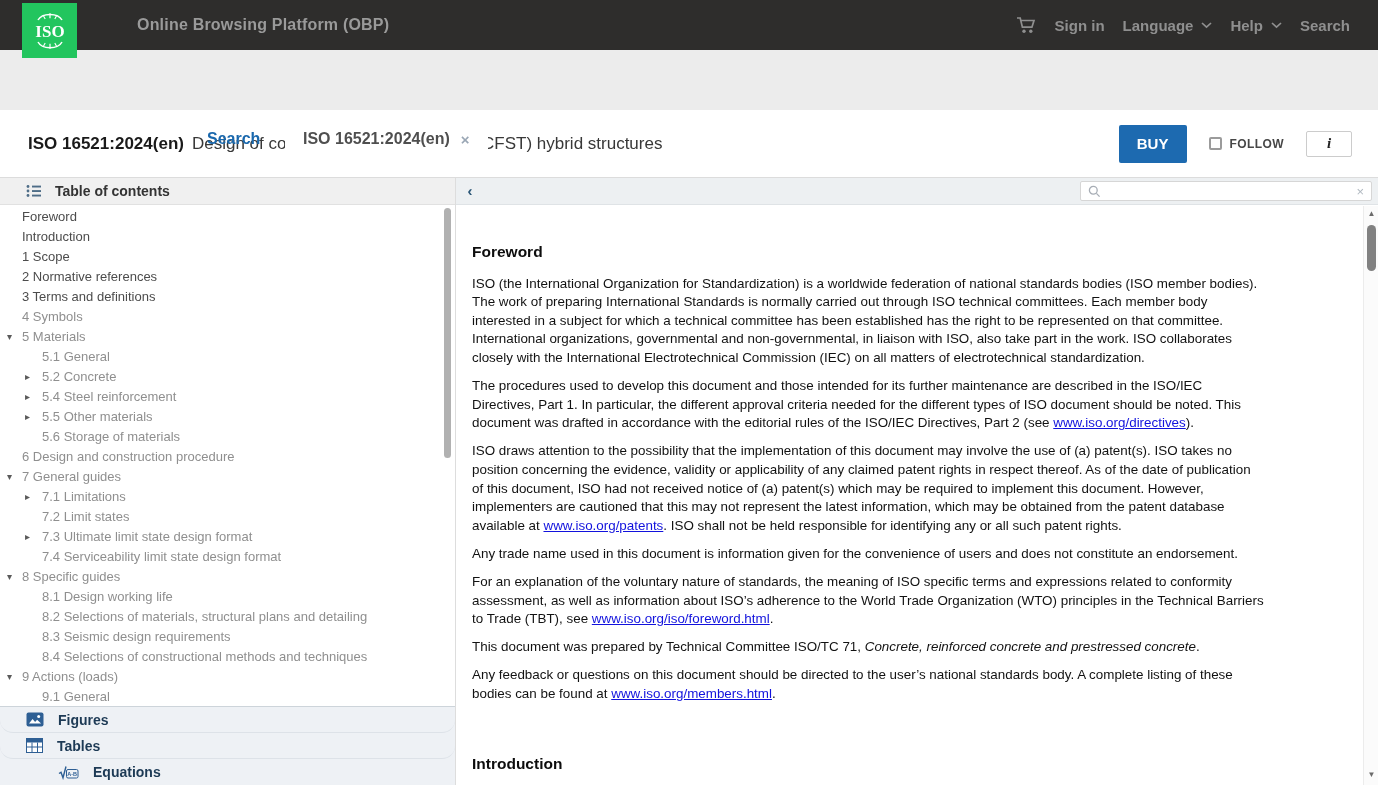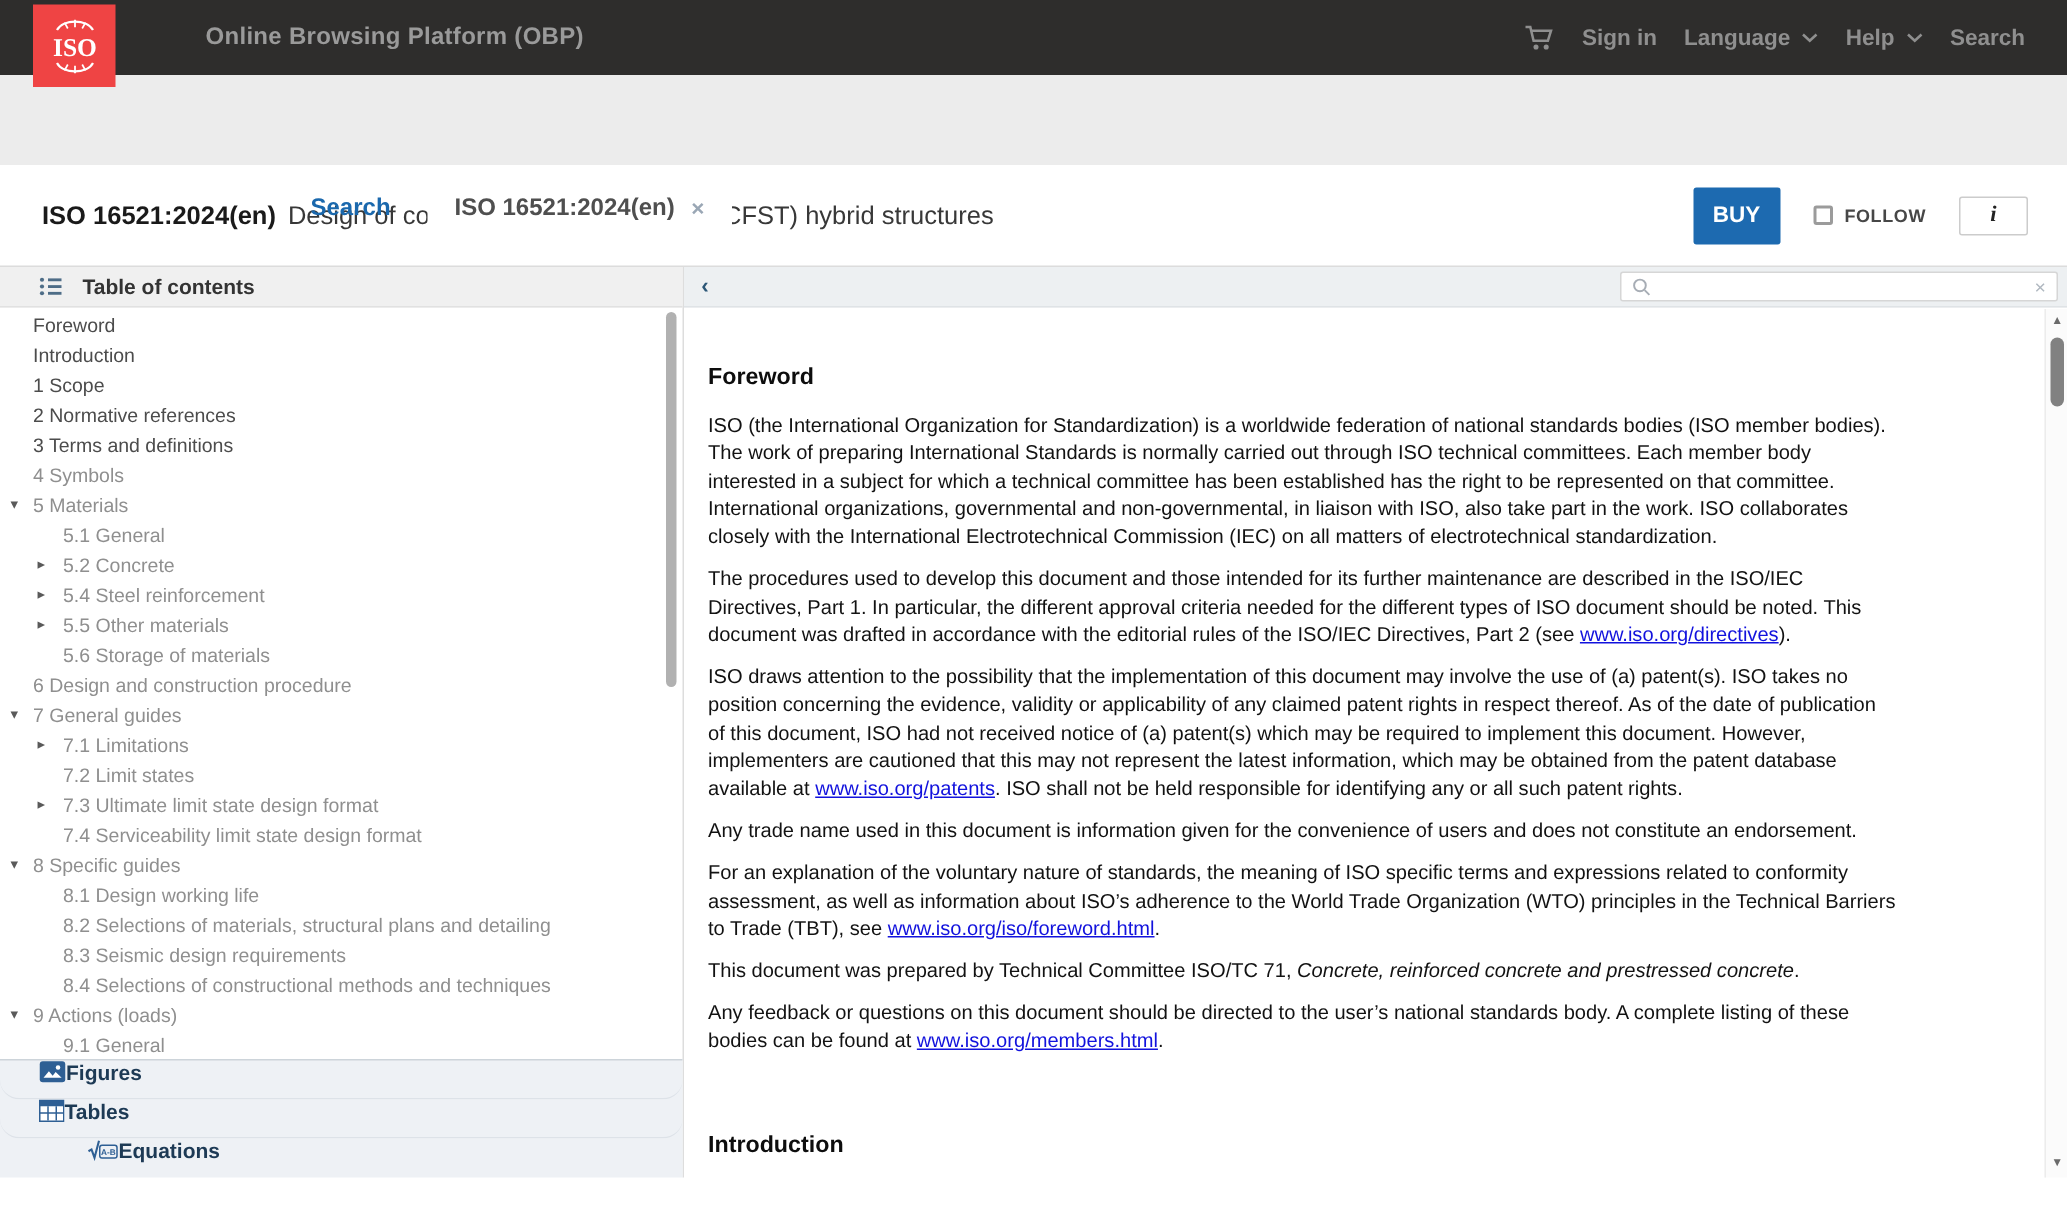--- a/index.html
+++ b/index.html
@@ -3,39 +3,39 @@
 <meta charset="utf-8">
 <style>
   * { box-sizing: border-box; }
   html,body { margin:0; padding:0; }
   body {
     width:1378px; height:812px; overflow:hidden; background:#fff;
     font-family:"Liberation Sans", sans-serif; -webkit-font-smoothing:antialiased;
   }
   
   .header { height:50px; background:#2e2d2c; position:relative; display:flex; align-items:center; }
-  .logo { position:absolute; left:22px; top:3px; width:55px; height:55px; background:#ef4444; z-index:6;
+  .logo { position:absolute; left:22px; top:3px; width:55px; height:55px; background:#22c55e; z-index:6;
           display:flex; align-items:center; justify-content:center; }
   .app-title { margin-left:137px; color:#9a9a9a; font-weight:bold; font-size:16px; letter-spacing:.2px; }
   .nav { margin-left:auto; display:flex; align-items:center; gap:18px; padding-right:28px;
          color:#8f8f8f; font-weight:bold; font-size:15px; }
   .nav-item { display:flex; align-items:center; gap:8px; cursor:pointer; }
   
   .tabstrip { height:60px; background:#ececec; position:relative; }
   .search-tab { position:absolute; left:207px; top:68px; height:42px; display:flex; align-items:center;
                 color:#1a68ad; font-weight:bold; font-size:16px; cursor:pointer; }
   .doc-tab { position:absolute; left:285px; top:68px; height:42px; background:#fff; display:flex;
              align-items:center; padding:0 18px; gap:11px; font-weight:bold; font-size:16px; color:#4f4f4f; cursor:pointer; }
   .doc-tab .close { color:#9aa7b5; font-size:15px; font-weight:bold; cursor:pointer; }
   
   .titlebar { height:67px; background:#fff; display:flex; align-items:center; padding:0 26px 0 28px; }
   .doc-code { font-weight:bold; font-size:17px; color:#1a1a1a; white-space:nowrap; }
   .doc-sub  { font-size:17px; color:#383838; margin-left:8px; white-space:nowrap; }
   .tb-right { margin-left:auto; display:flex; align-items:center; gap:22px; }
-  .buy { width:58px; height:38px; background:#1d6ab0; color:#fff; font-weight:bold; font-size:15px;
+  .buy { width:68px; height:38px; background:#1d6ab0; color:#fff; font-weight:bold; font-size:15px;
          border:none; border-radius:2px; cursor:pointer; font-family:inherit; }
   .follow { display:flex; align-items:flex-start; gap:8px; }
   .follow .cb { width:13px; height:13px; border:2px solid #9b9b9b; border-radius:2px; background:#fff; cursor:pointer; }
   .follow .lab { font-size:12px; font-weight:bold; color:#474747; letter-spacing:.4px; }
   .info-btn { width:46px; height:26px; background:#fff; border:1px solid #ccc; border-radius:2px;
               font-family:"Liberation Serif", serif; font-style:italic; font-weight:bold; font-size:15px;
               color:#222; cursor:pointer; }
   
   .main { display:flex; height:608px; border-top:1px solid #dcdcdc; }
   .left { width:456px; border-right:1px solid #dddddd; display:flex; flex-direction:column; position:relative; background:#fff; }
@@ -46,21 +46,21 @@
   .toc-row { height:20px; line-height:20px; font-size:13px; position:relative; color:#4c4c4c; cursor:pointer; white-space:nowrap; }
   .toc-row.dim { color:#8f8f8f; }
   .toc-row .lbl { position:absolute; top:0; }
   .toc-row.l0 .lbl { left:22px; }
   .toc-row.l1 .lbl { left:42px; }
   .toc-row .arr { position:absolute; top:0; font-size:10px; color:#5a5a5a; }
   .toc-row.l0 .arr { left:7px; }
   .toc-row.l1 .arr { left:25px; }
   .toc-scrollbar { position:absolute; right:4px; top:30px; width:7px; height:250px; background:#b1b1b1; border-radius:4px; cursor:pointer; }
   .panels { flex:none; border-top:1px solid #cdd4da; background:#eef1f5; }
-  .panel-row { height:26px; display:flex; padding-left:26px;
+  .panel-row { height:26px; display:flex; align-items:center; gap:14px; padding-left:26px;
                border-bottom:1px solid #dde2e8; cursor:pointer;border-radius:13px; }
   .panel-row:last-child { border-bottom:none;margin-left:32px; }
   .panel-row .plab { font-weight:bold; font-size:14px; color:#1d3a55; }
   
   .right { flex:1 1 auto; position:relative; display:flex; flex-direction:column; background:#fff; }
   .toolbar { height:27px; background:#edf0f2; border-bottom:1px solid #dfe3e6; position:relative; flex:none; }
   .collapse { position:absolute; left:6px; top:0; width:16px; height:26px; line-height:26px; text-align:center;
               color:#2c5777; font-weight:bold; font-size:15px; cursor:pointer; }
   .searchbox { position:absolute; right:6px; top:3px; width:292px; height:20px; background:#fff;
                border:1px solid #d6d6d6; border-radius:2px; display:flex; align-items:center; padding:0 7px; gap:6px; }

